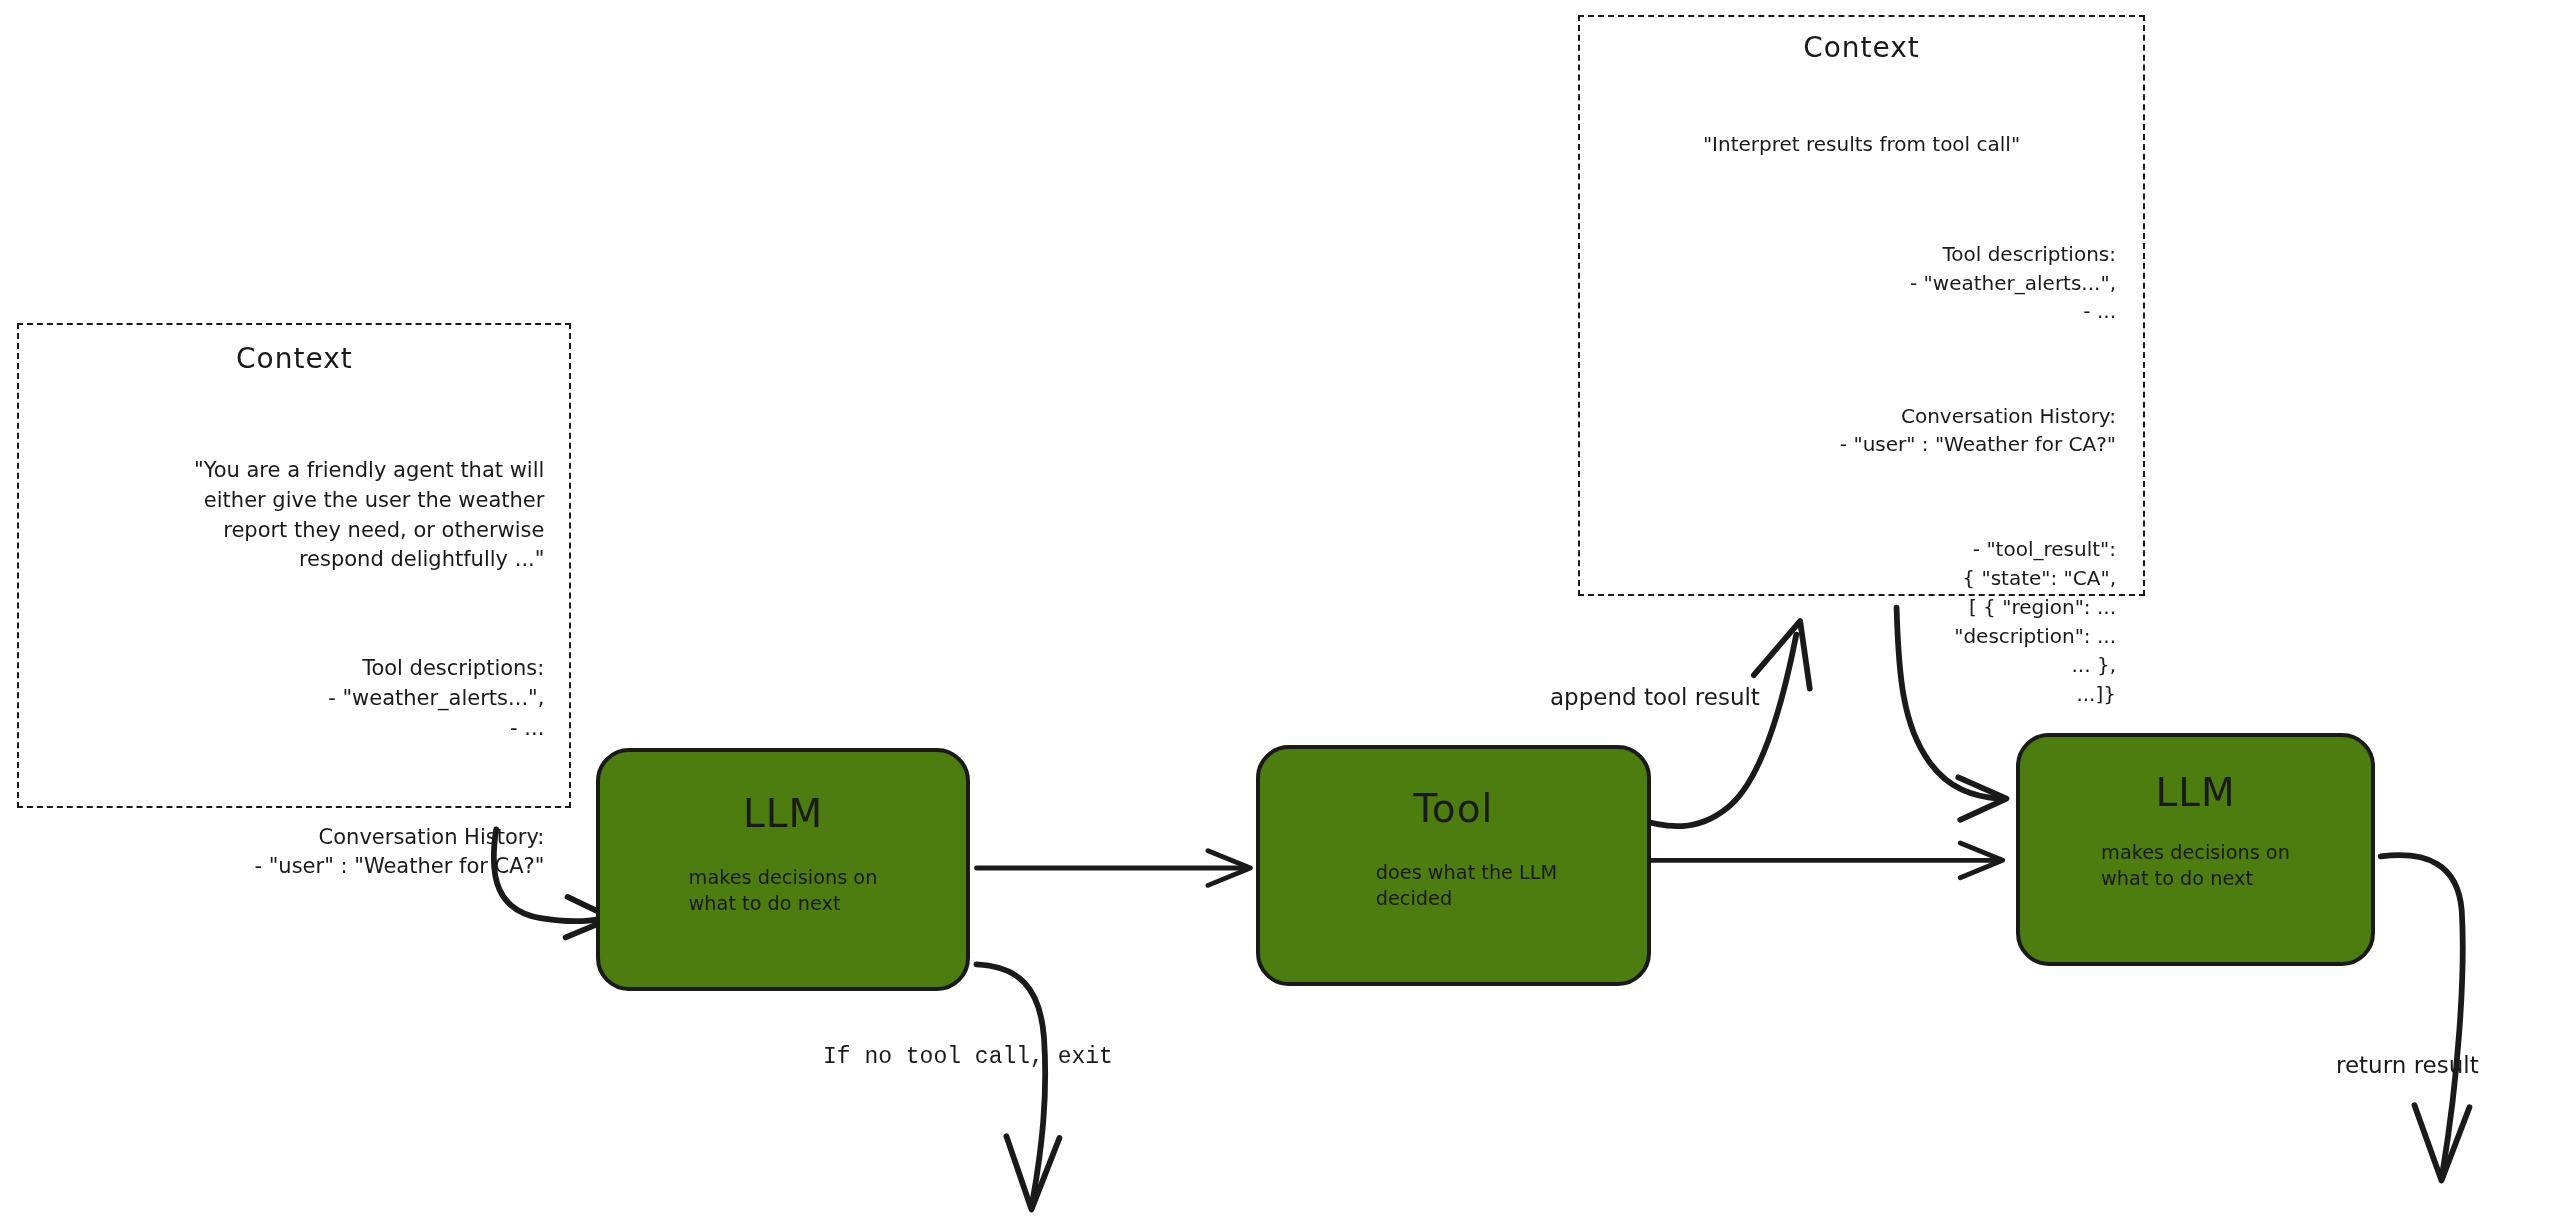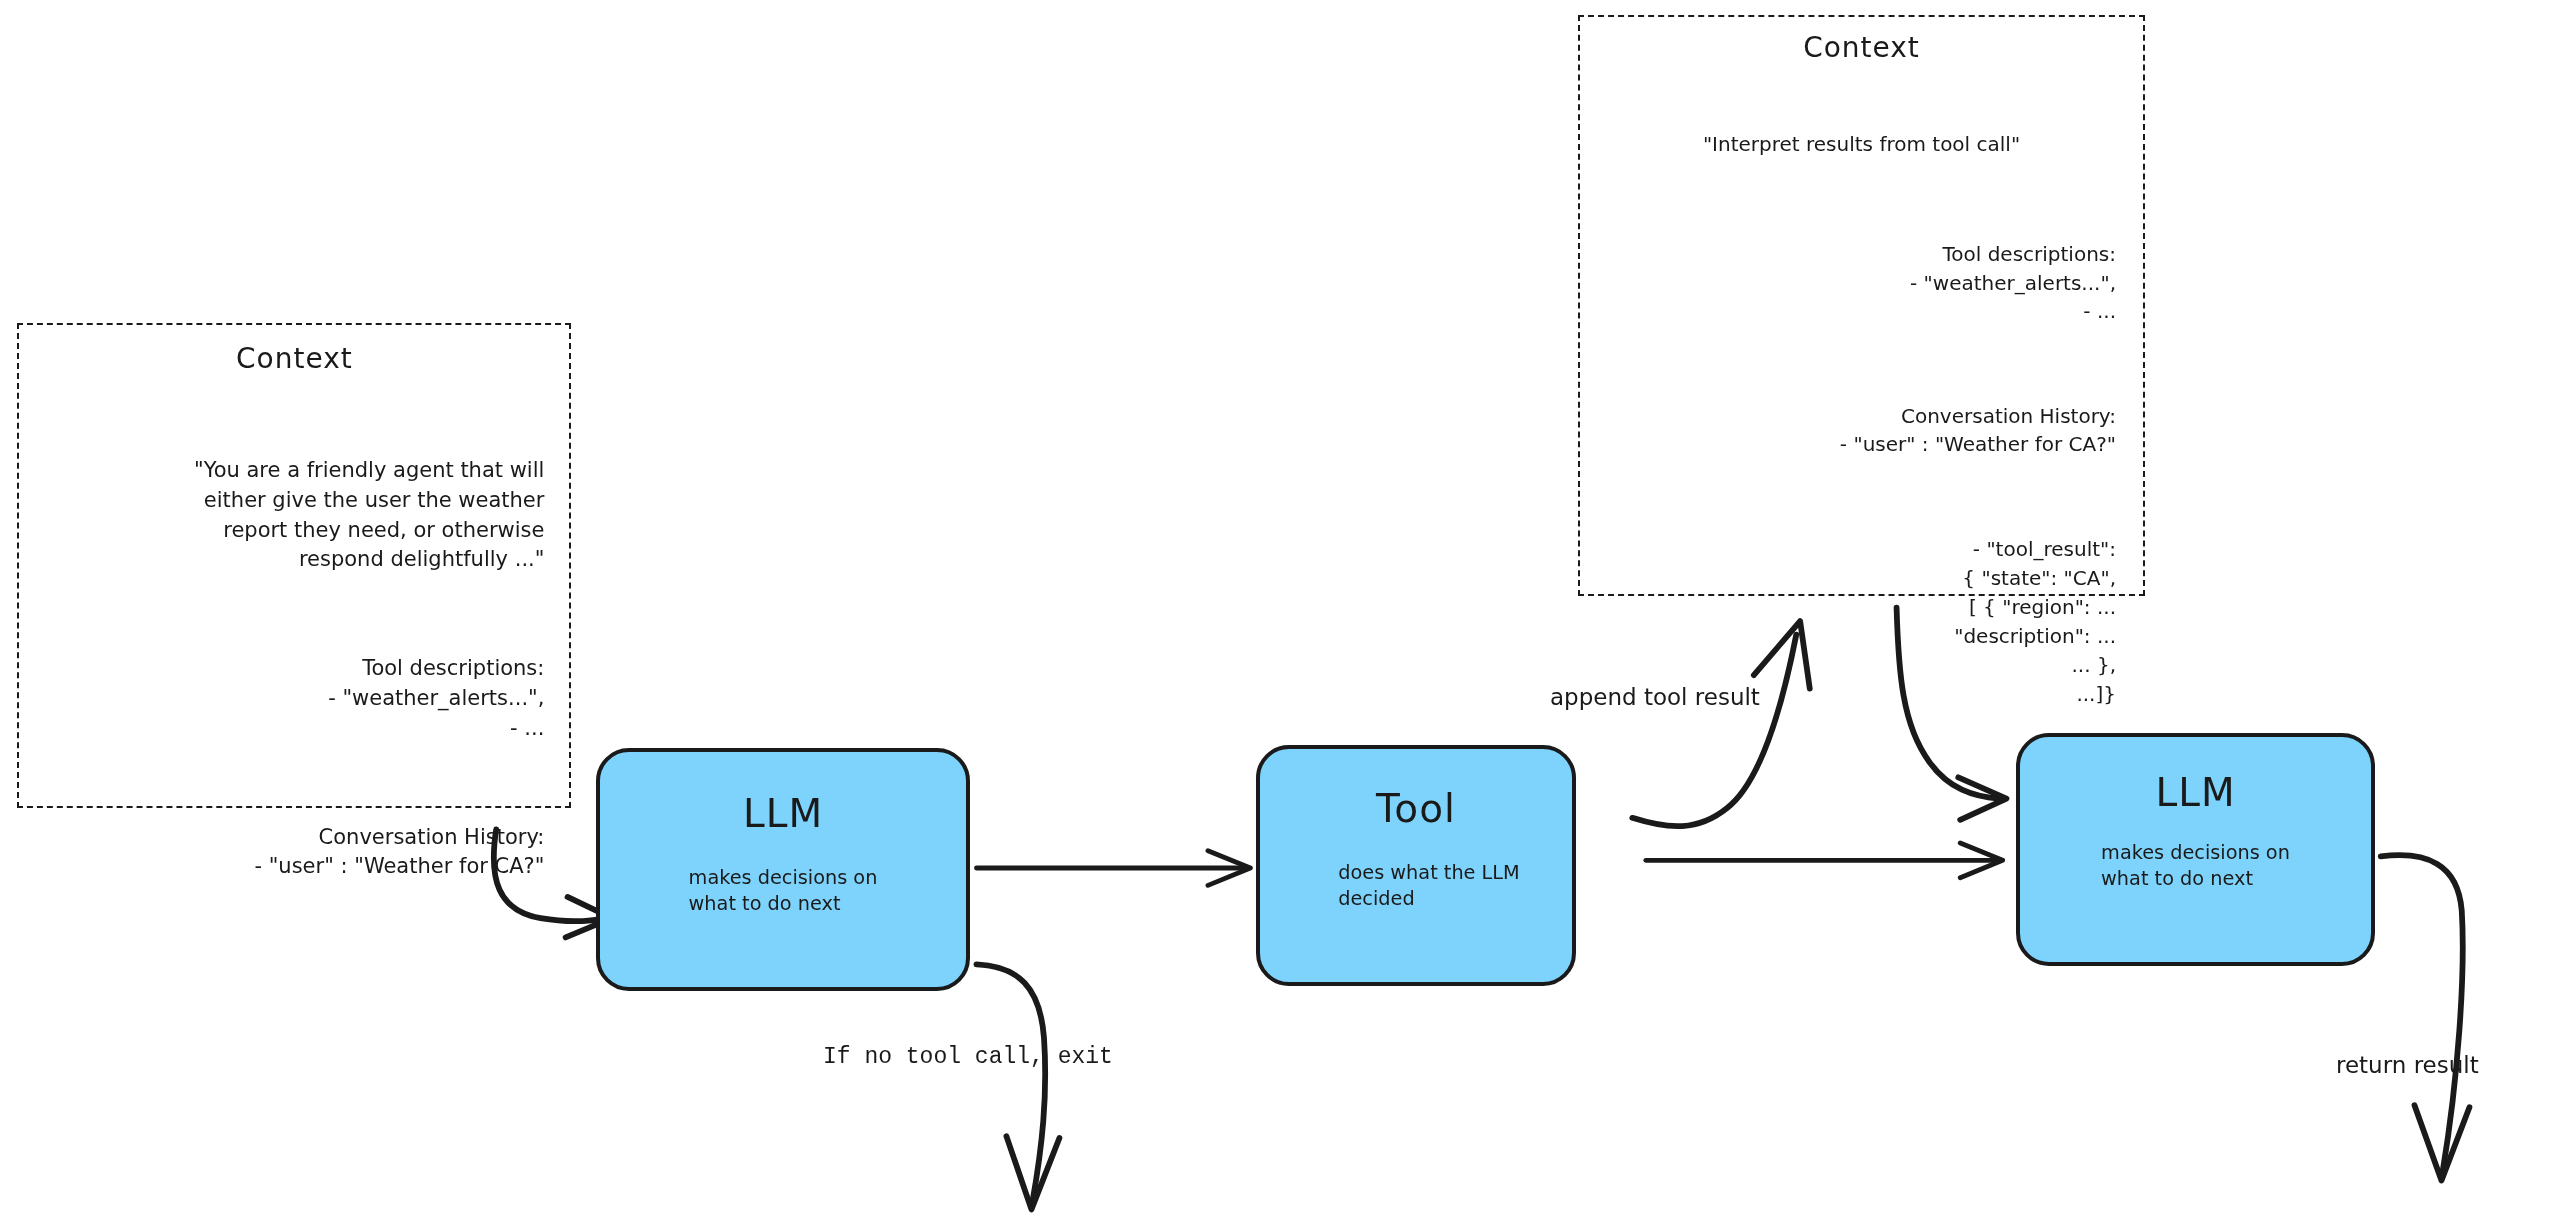--- a/index.html
+++ b/index.html
@@ -67,21 +67,21 @@
     margin: 0;
     white-space: pre;
     line-height: 1.45;
   }
 
   
   .node-box {
     position: absolute;
     border: 4.8px solid #1a1a1a;
     border-radius: 33px;
-    background: #7dd3fc;
+    background: #4d7c0f;
     box-sizing: border-box;
     display: flex;
     flex-direction: column;
     align-items: center;
   }
   .node-title {
     font-size: 39px;
     letter-spacing: 1px;
     color: #1a1a1a;
   }
@@ -90,21 +90,21 @@
     line-height: 1.35;
     color: #1a1a1a;
     text-align: left;
     white-space: pre-line;
   }
 
   #node-llm-1 { left: 596px; top: 748px; width: 374px; height: 243px; }
   #node-llm-1 .node-title { margin-top: 39px; }
   #node-llm-1 .node-sub { margin-top: 29px; }
 
-  #node-tool { left: 1256px; top: 745px; width: 320px; height: 241px; }
+  #node-tool { left: 1256px; top: 745px; width: 395px; height: 241px; }
   #node-tool .node-title { margin-top: 37px; }
   #node-tool .node-sub { margin-top: 29px; margin-left: 26px; }
 
   #node-llm-2 { left: 2016px; top: 733px; width: 359px; height: 233px; }
   #node-llm-2 .node-title { margin-top: 33px; }
   #node-llm-2 .node-sub { margin-top: 25px; }
 
   
   .edge-label {
     position: absolute;

